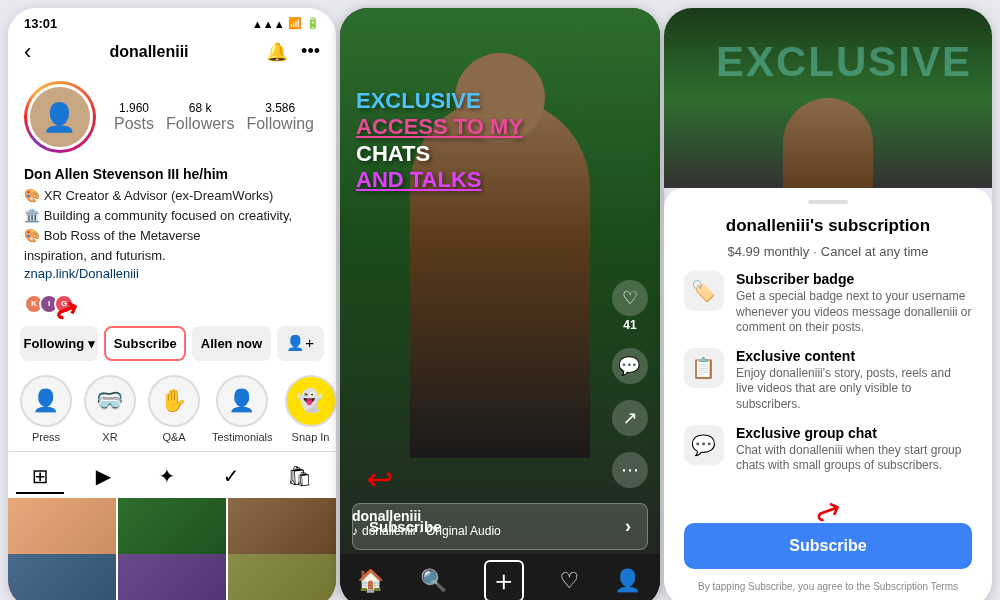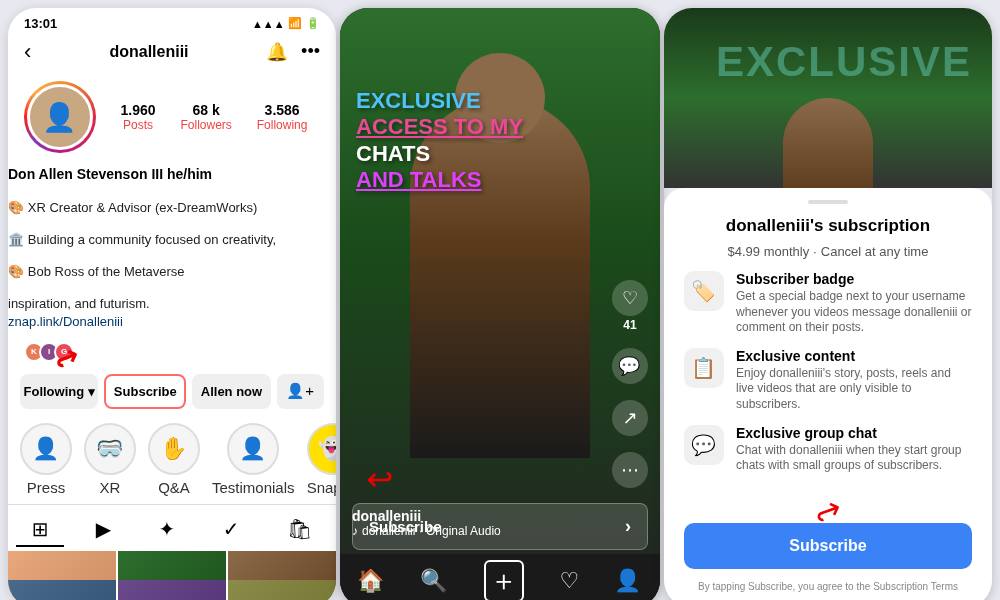--- a/index.html
+++ b/index.html
@@ -89,39 +89,39 @@
       display: flex;
       flex: 1;
       justify-content: space-around;
     }
     .stat-item {
       display: flex;
       flex-direction: column;
       align-items: center;
     }
     .stat-num {
-      font-size: 14px;
-      font-weight: 700;
+      font-size: 12px;
+      font-weight: 400;
     }
     .stat-label {
-      font-size: 12px;
-      color: #ef4444;
+      font-size: 16px;
+      color: #737373;
     }
     .profile-bio {
-      padding: 4px 0 8px;
+      padding: 4px 16px 8px;
       font-size: 13px;
       line-height: 1.4;
     }
     .profile-name {
       font-weight: 700;
       font-size: 14px;
     }
     .bio-text {
       color: #222;
-      margin-top: 14px;
+      margin-top: 2px;
     }
     .bio-link {
       color: #00376b;
       font-size: 13px;
     }
     .followed-by {
       font-size: 12px;
       color: #555;
       padding: 2px 16px 6px;
       display: flex;
@@ -220,21 +220,21 @@
       border-radius: 50%;
       border: 2px solid #ddd;
       display: flex;
       align-items: center;
       justify-content: center;
       font-size: 22px;
       background: #f5f5f5;
       overflow: hidden;
     }
     .highlight-label {
-      font-size: 15px;
+      font-size: 11px;
       color: #333;
     }
     .profile-tabs {
       display: flex;
       border-top: 1px solid #ddd;
       justify-content: space-around;
       padding: 8px 0 4px;
     }
     .tab-icon {
       font-size: 20px;

